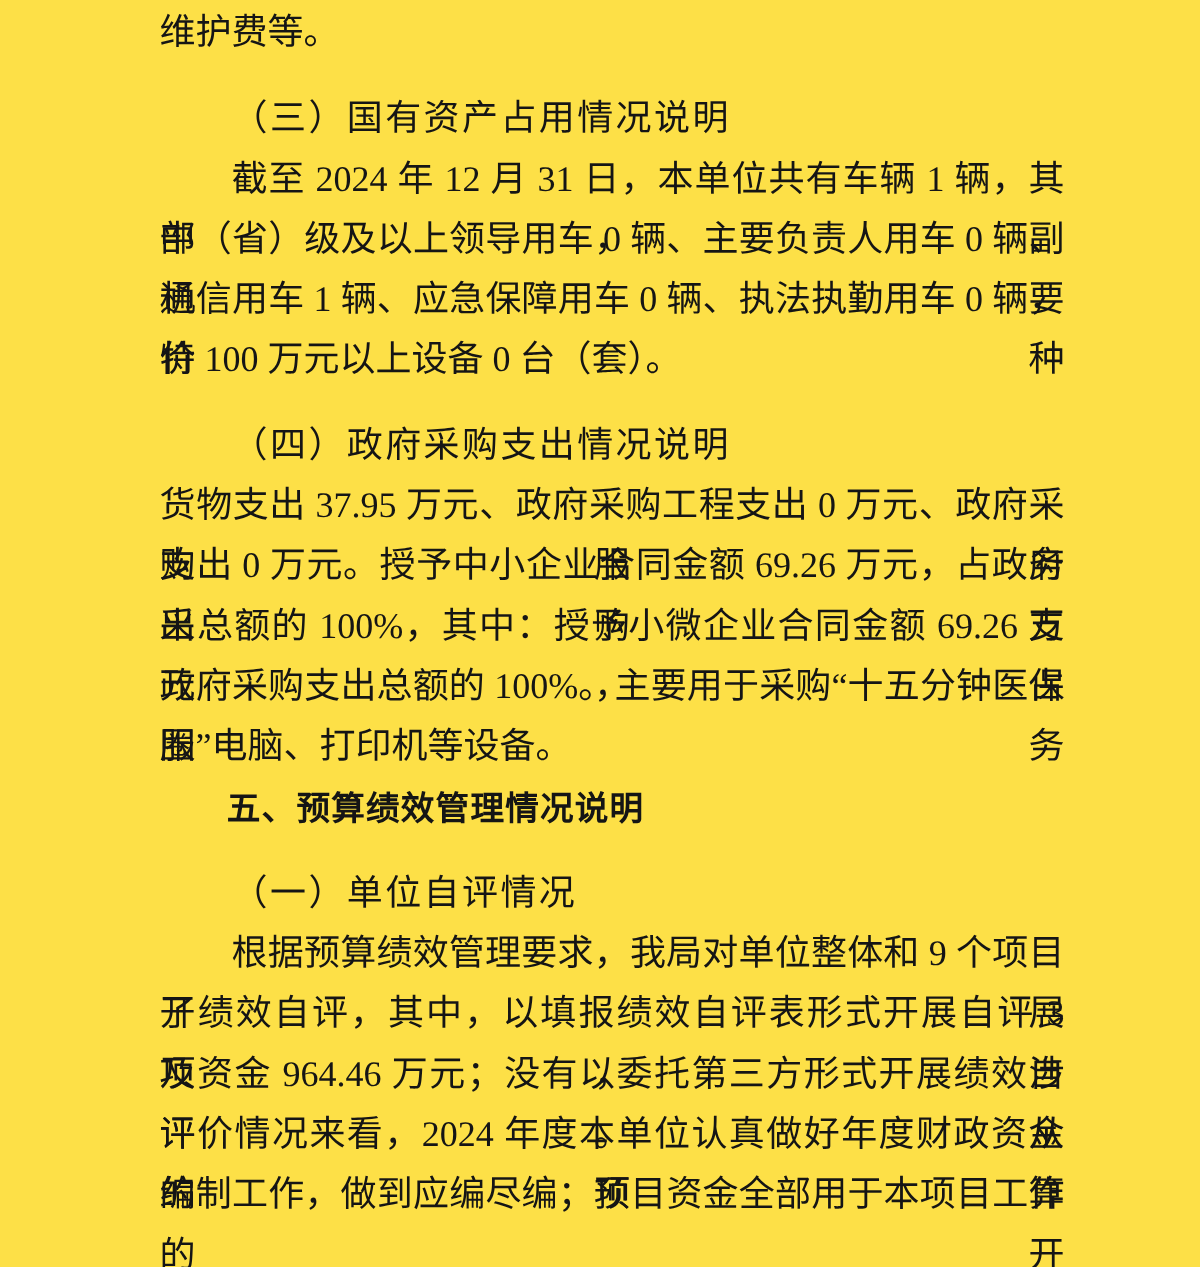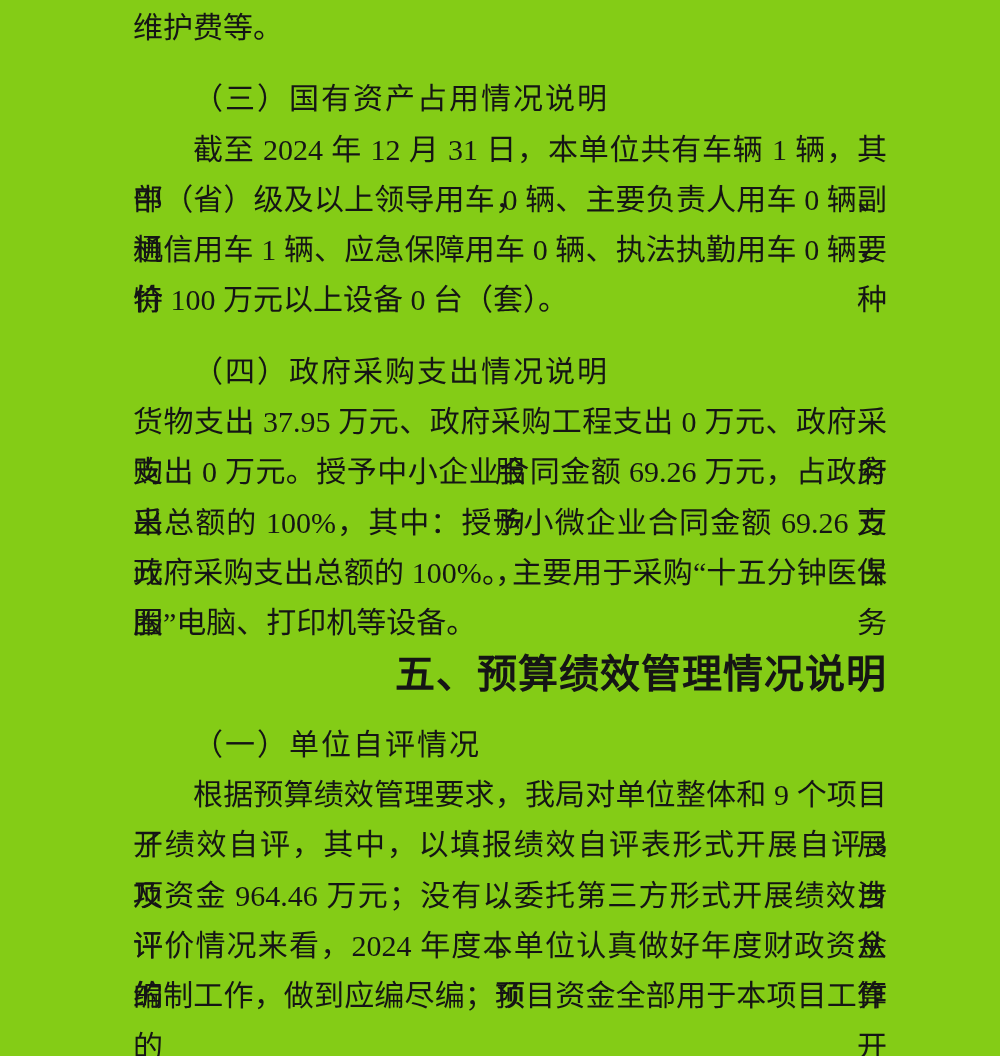--- a/index.html
+++ b/index.html
@@ -4,21 +4,21 @@
 <style>
   html, body {
     margin: 0;
     padding: 0;
     background: #ffffff;
   }
   .page {
     position: relative;
     width: 1000px;
     height: 1056px;
-    background: #84cc16;
+    background: #fde047;
     overflow: hidden;
     box-sizing: border-box;
     padding: 3px 113px 0 133px;
     color: #151515;
     font-family: "Liberation Serif", "DejaVu Serif", serif;
     font-size: 30px;
   }
   .line {
     height: 50.3px;
     line-height: 50.3px;
@@ -37,23 +37,22 @@
   .line.sub {
     text-indent: 2em;
     letter-spacing: 2px;
     margin-top: 21px;
   }
   
   .line.h1 {
     text-indent: 2em;
     font-family: "Liberation Sans", "DejaVu Sans", sans-serif;
     font-weight: 700;
-    font-size: 40px;
+    font-size: 28px;
     letter-spacing: 1px;
-    text-align: right;
   }
 </style>
 </head>
 <body>
 
 <div class="page">
   <div class="line tail">维护费等。</div>
   <div class="line sub">（三）国有资产占用情况说明</div>
   <div class="line first">截至 2024 年 12 月 31 日，本单位共有车辆 1 辆，其中，副</div>
   <div class="line mid">部（省）级及以上领导用车 0 辆、主要负责人用车 0 辆、机要</div>

